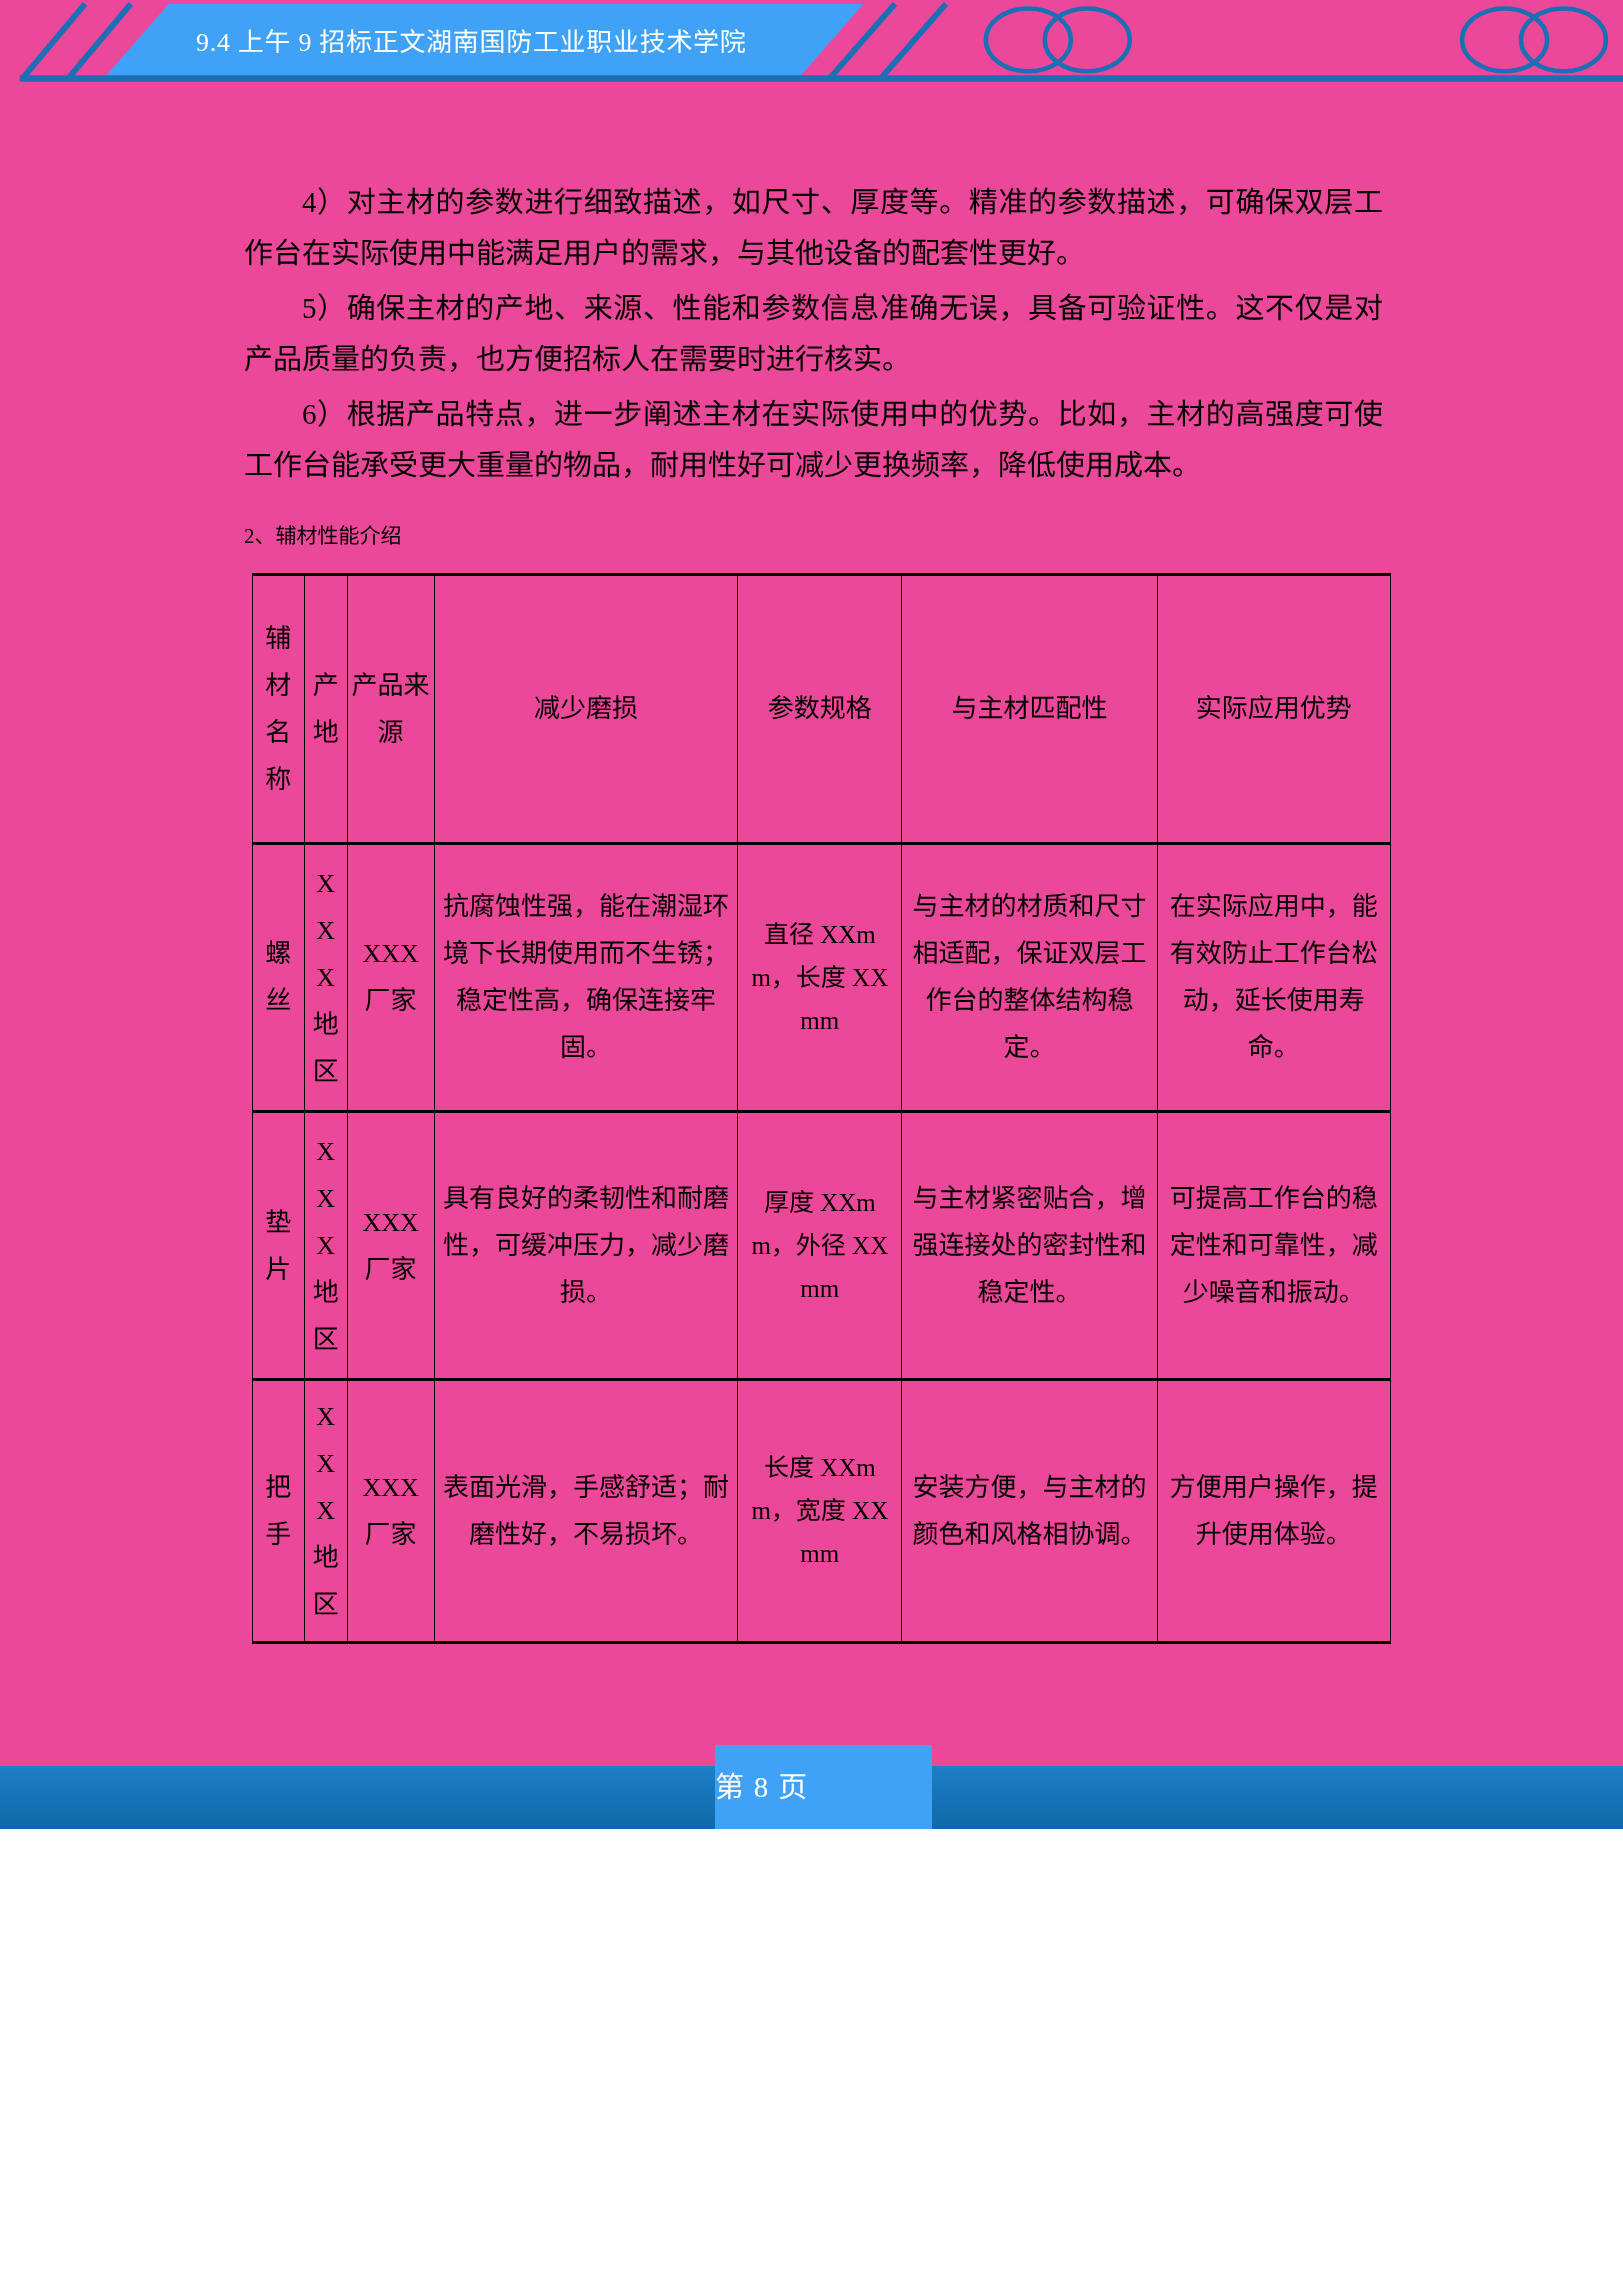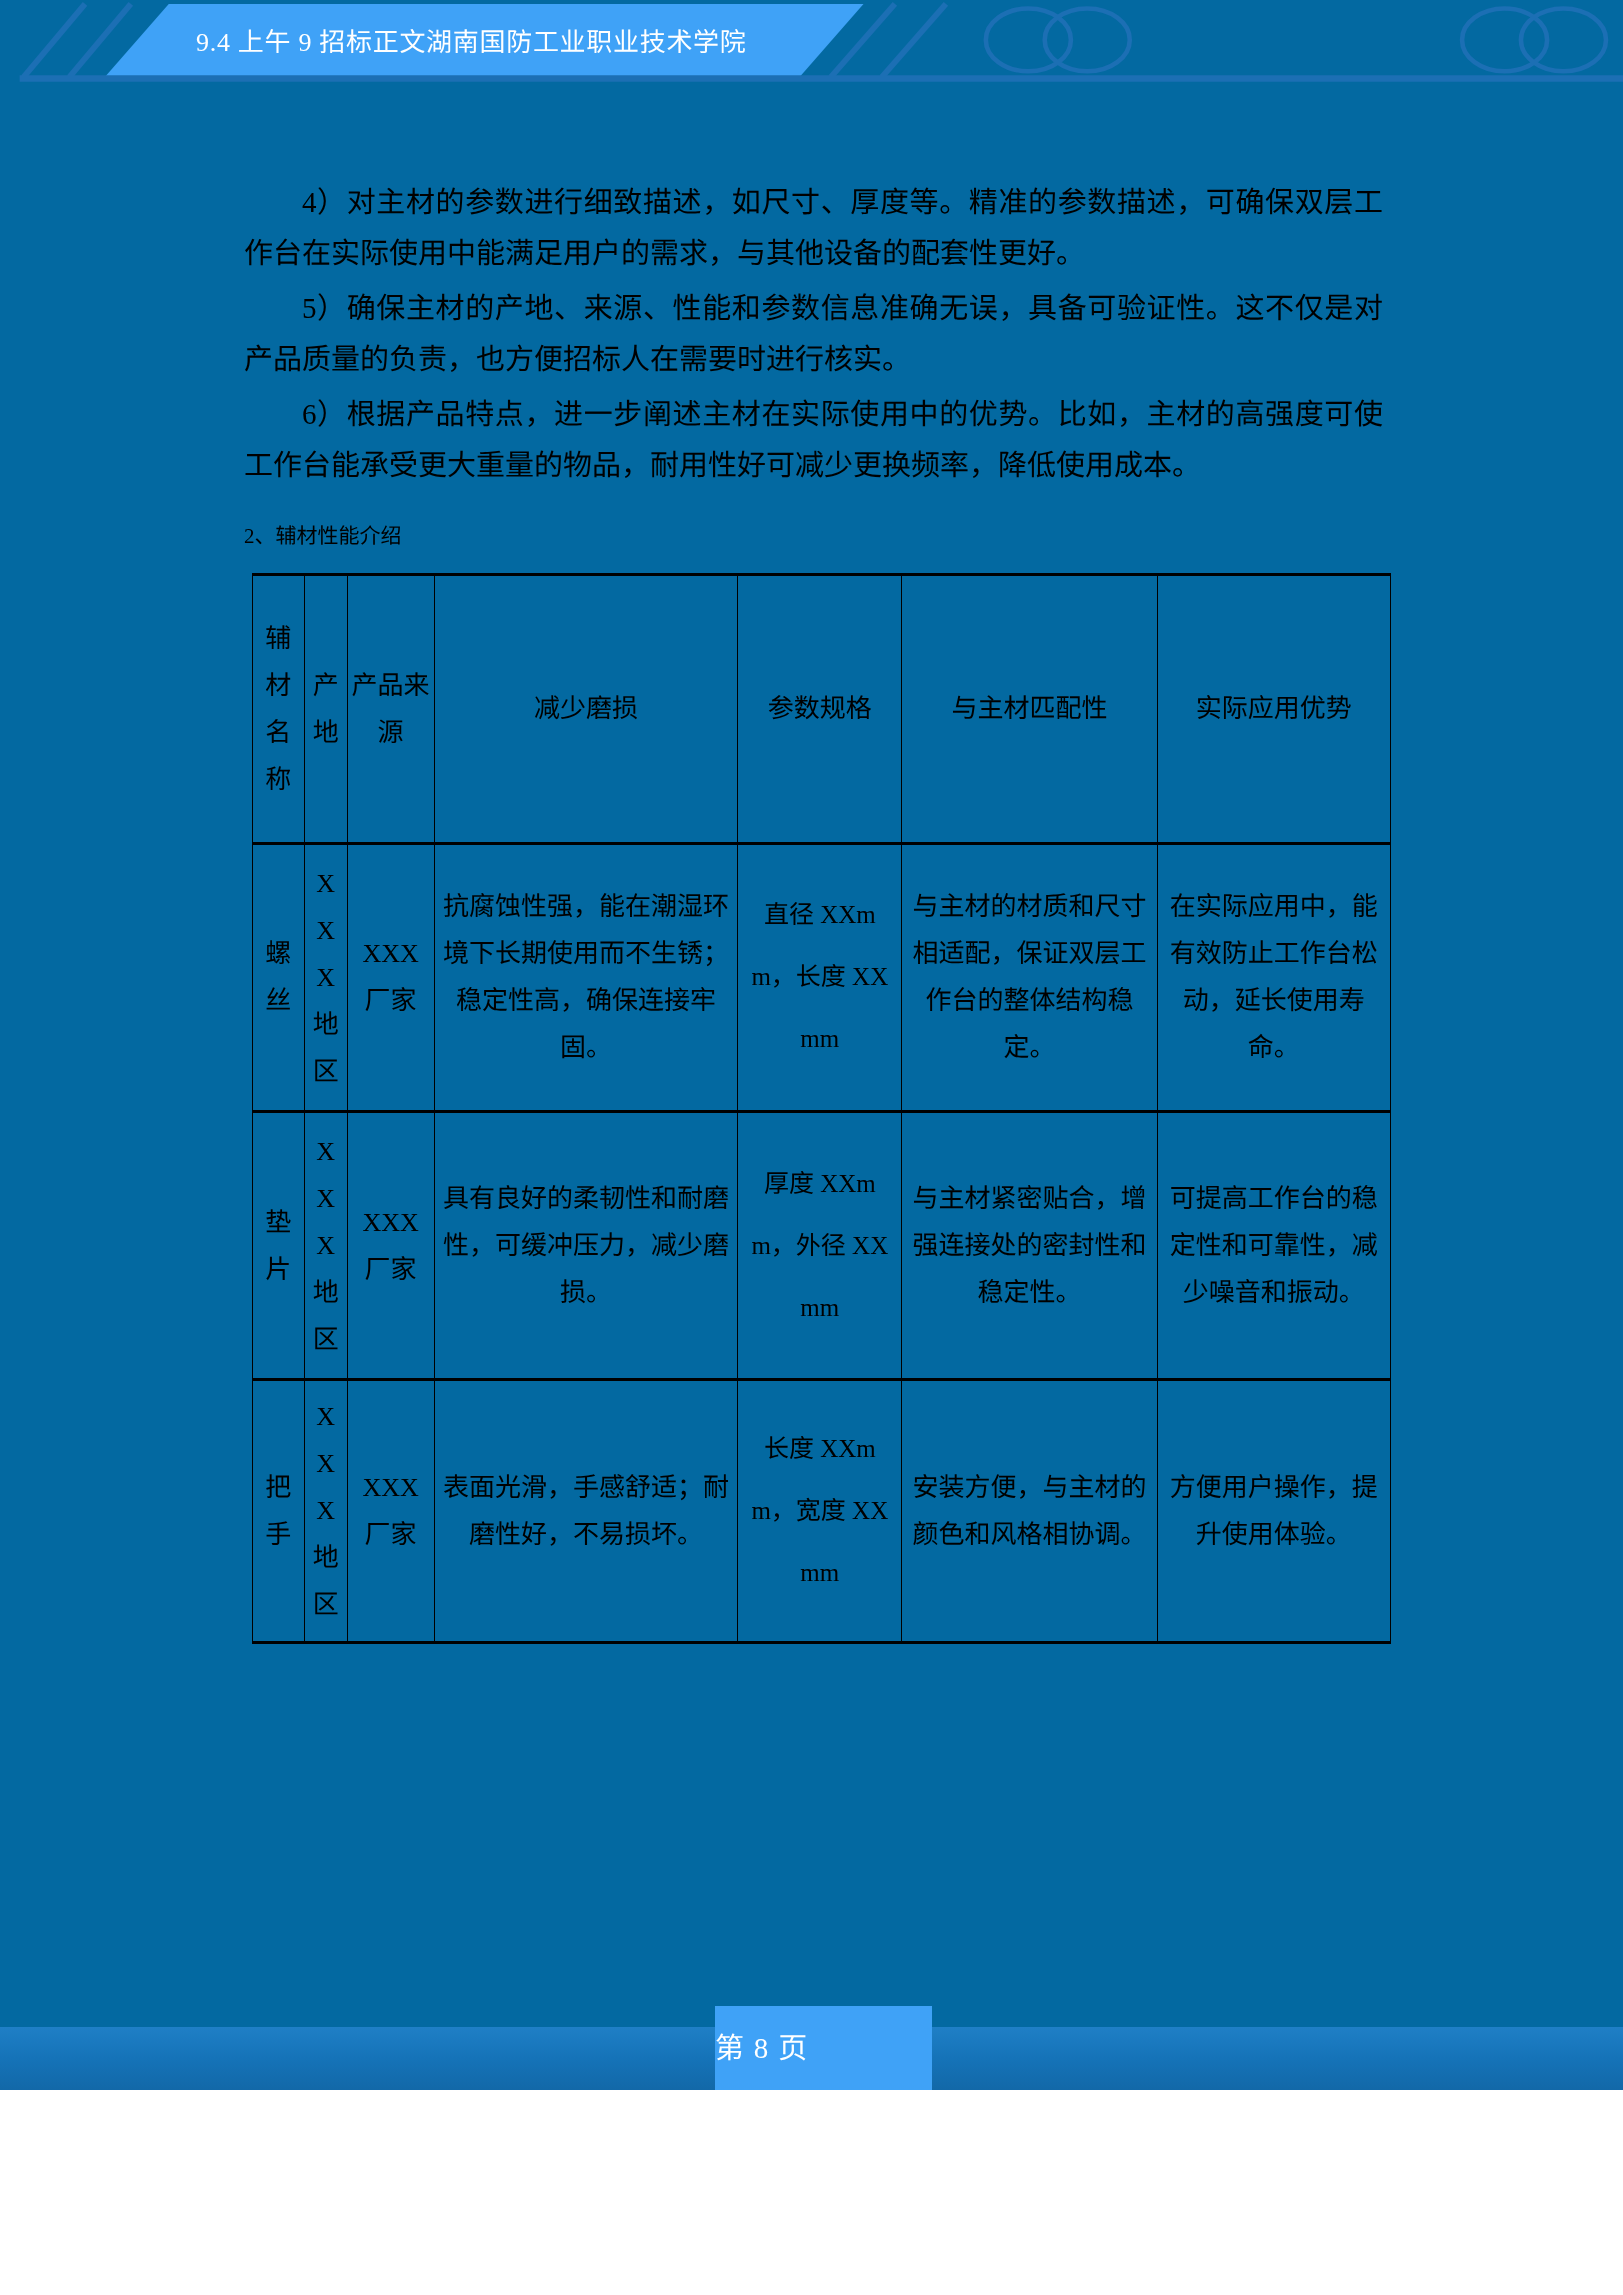--- a/index.html
+++ b/index.html
@@ -8,22 +8,22 @@
     background: #ffffff;
   }
   body {
     font-family: "Liberation Serif", "DejaVu Serif", serif;
     color: #000000;
   }
 
   .page {
     position: relative;
     width: 1623px;
-    height: 2090px;
-    background: #0369a1;
+    height: 1829px;
+    background: #ec4899;
     overflow: hidden;
   }
 
   
   .header {
     position: absolute;
     left: 0;
     top: 0;
     width: 1623px;
     height: 85px;
@@ -112,21 +112,21 @@
     height: 255px;
   }
   table.mat-table tbody tr td {
     border-top: 3.3px solid #000000;
   }
   table.mat-table tbody tr:last-child td {
     border-bottom: 3.3px solid #000000;
   }
   table.mat-table .narrow {
     font-size: 25px;
-    line-height: 62px;
+    line-height: 43px;
   }
   .row-screw td   { height: 255px; }
   .row-gasket td  { height: 255px; }
   .row-handle td  { height: 249px; }
 
   
   .footer {
     position: absolute;
     left: 0;
     bottom: 0;

